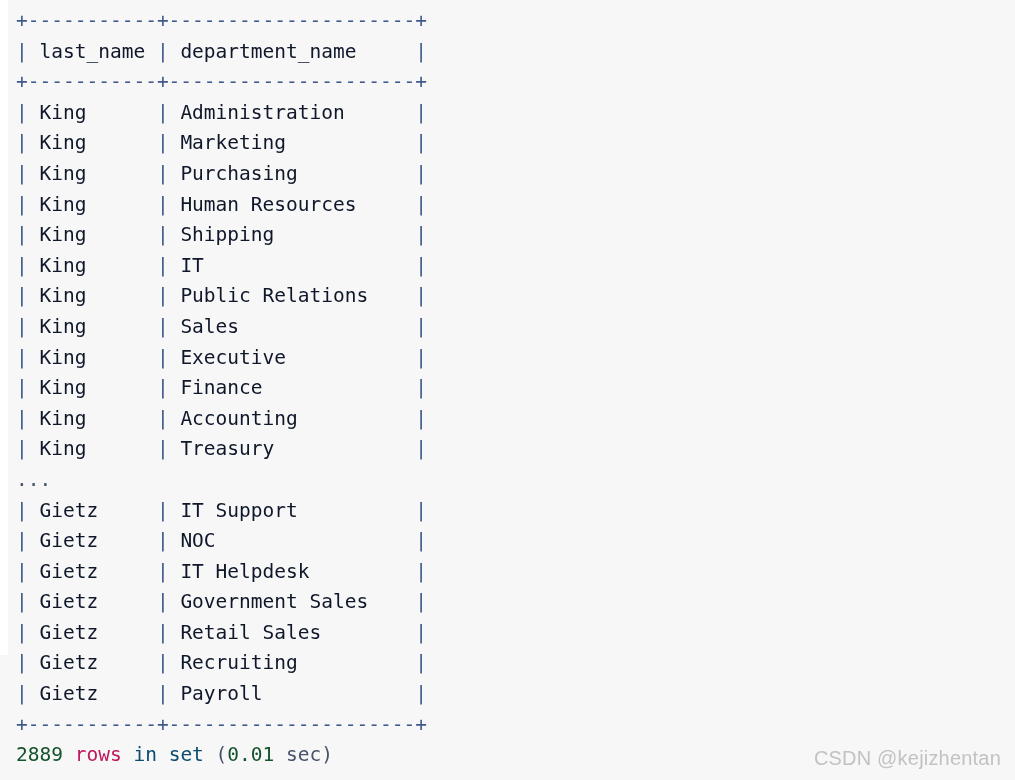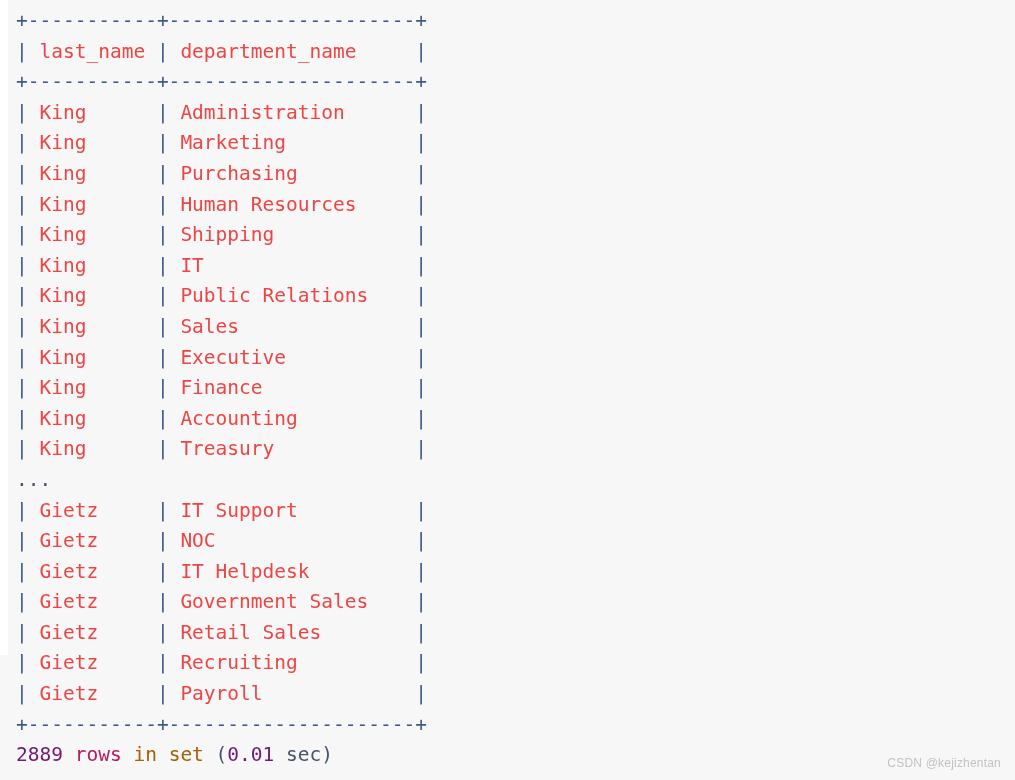--- a/index.html
+++ b/index.html
@@ -44,36 +44,36 @@
   .out-line {
     white-space: pre;
     height: 30.6px;
   }
 
   
   .rule     { color: #3f5a8a; }
   .bar      { color: #3f5a8a; }
 
   
-  .cell     { color: #ef4444; }
+  .cell     { color: #0f172a; }
   .ellipsis { color: #47536b; }
 
   
-  .num      { color: #701a75; }
+  .num      { color: #14532d; }
   .word     { color: #be185d; }
-  .kw       { color: #a16207; margin-top: 29px; }
+  .kw       { color: #0c4a6e; margin-top: 29px; }
   .paren    { color: #47536b; }
 
   #watermark {
     position: absolute;
     right: 14px;
     bottom: 10px;
     z-index: 3;
     font-family: "Liberation Sans", sans-serif;
-    font-size: 12px;
+    font-size: 20px;
     color: #c2c2c2;
     letter-spacing: 0.2px;
     white-space: pre;
   }
 </style>
 </head>
 <body>
 
 <div id="left-edge-strip"></div>
 

